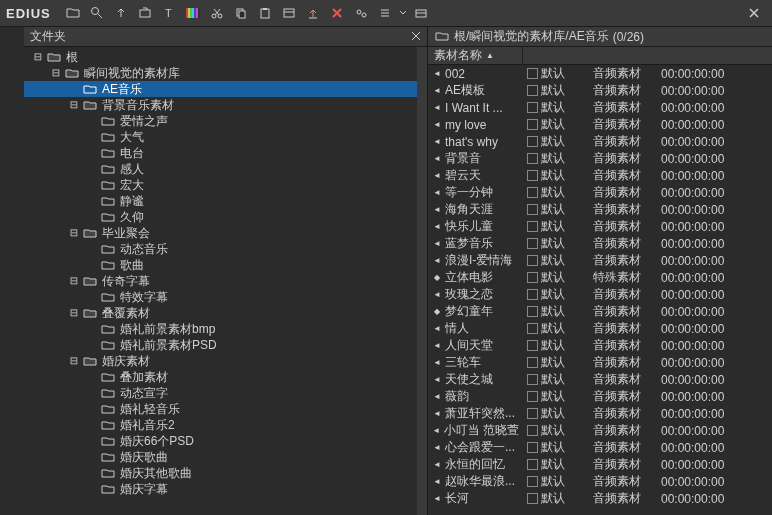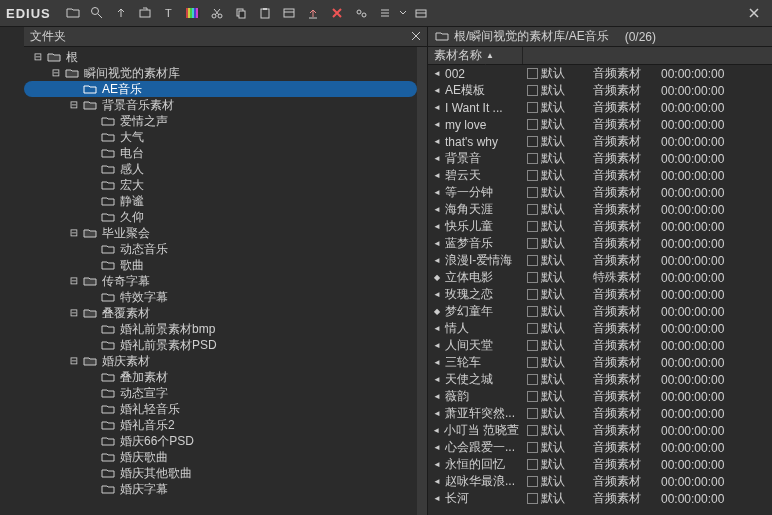--- a/index.html
+++ b/index.html
@@ -9,21 +9,21 @@
   .toolbar .tbtn { width: 20px; height: 18px; display: flex; align-items: center; justify-content: center; margin: 0 2px; color: #d0d0d0; cursor: pointer; }
   .toolbar .tbtn svg { display: block; }
   .toolbar .spacer { flex: 1; }
   .panes { display: flex; height: calc(100% - 24px); }
   .left { width: 428px; display: flex; flex-direction: column; border-right: 1px solid #1a1a1a; padding-left: 24px; }
   .right { flex: 1; display: flex; flex-direction: column; }
   .panel-header { height: 20px; background: #3a3a3a; display: flex; align-items: center; padding: 0 6px; border-bottom: 1px solid #1a1a1a; color: #d0d0d0; }
   .panel-header .close { margin-left: auto; cursor: pointer; }
   .tree { flex: 1; overflow: auto; background: #2b2b2b; padding: 2px 0; }
   .tree-row { display: flex; align-items: center; height: 16px; line-height: 16px; white-space: nowrap; cursor: pointer; font-size: 12px; }
-  .tree-row.selected { background: #1a5fa0; color: #fff; border-radius: 8px; }
+  .tree-row.selected { background: #1a5fa0; color: #fff; }
   .indent { display: inline-block; width: 16px; }
   .toggle { width: 12px; height: 12px; display: inline-flex; align-items: center; justify-content: center; margin-right: 2px; font-size: 10px; color: #d0d0d0; }
   .toggle.none { visibility: hidden; }
   .ficon { width: 16px; height: 14px; margin-right: 4px; display: inline-flex; align-items: center; justify-content: center; }
   .ficon svg { display: block; }
   .right .col-headers { height: 18px; background: #3a3a3a; display: flex; border-bottom: 1px solid #1a1a1a; flex-direction: column; }
   .col-headers .col { padding: 0 6px; border-right: 1px solid #222; font-size: 12px; display: flex; align-items: center; }
   .col.name { width: 95px; }
   .col.color { width: 58px; }
   .col.type { width: 68px; }
@@ -447,21 +447,21 @@
   </div>
 
   <div class="right">
     <div class="panel-header">
       <span class="ficon">
           <svg width="14" height="11">
             <path d="M1 2h5l1 1h6v6H1z" fill="none" stroke="#ccc"></path>
           </svg>
         </span>
       <span>根/瞬间视觉的素材库/AE音乐</span>
-      <span style="margin-left:16px;">(0/26)</span>
+      <span style="margin-left:4px;">(0/26)</span>
     </div>
     <div class="col-headers">
       <div class="col name">
           <span>素材名称</span>
           <span class="sort-arrow">▲</span>
         </div>
       <div class="col color">素材颜色</div>
       <div class="col type">素材类型</div>
       <div class="col time">开始时间码</div>
     </div>

